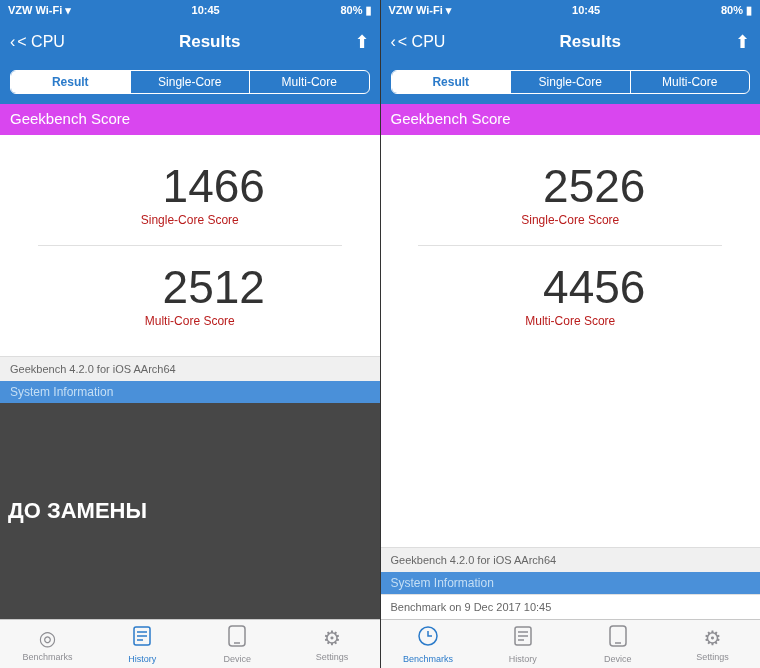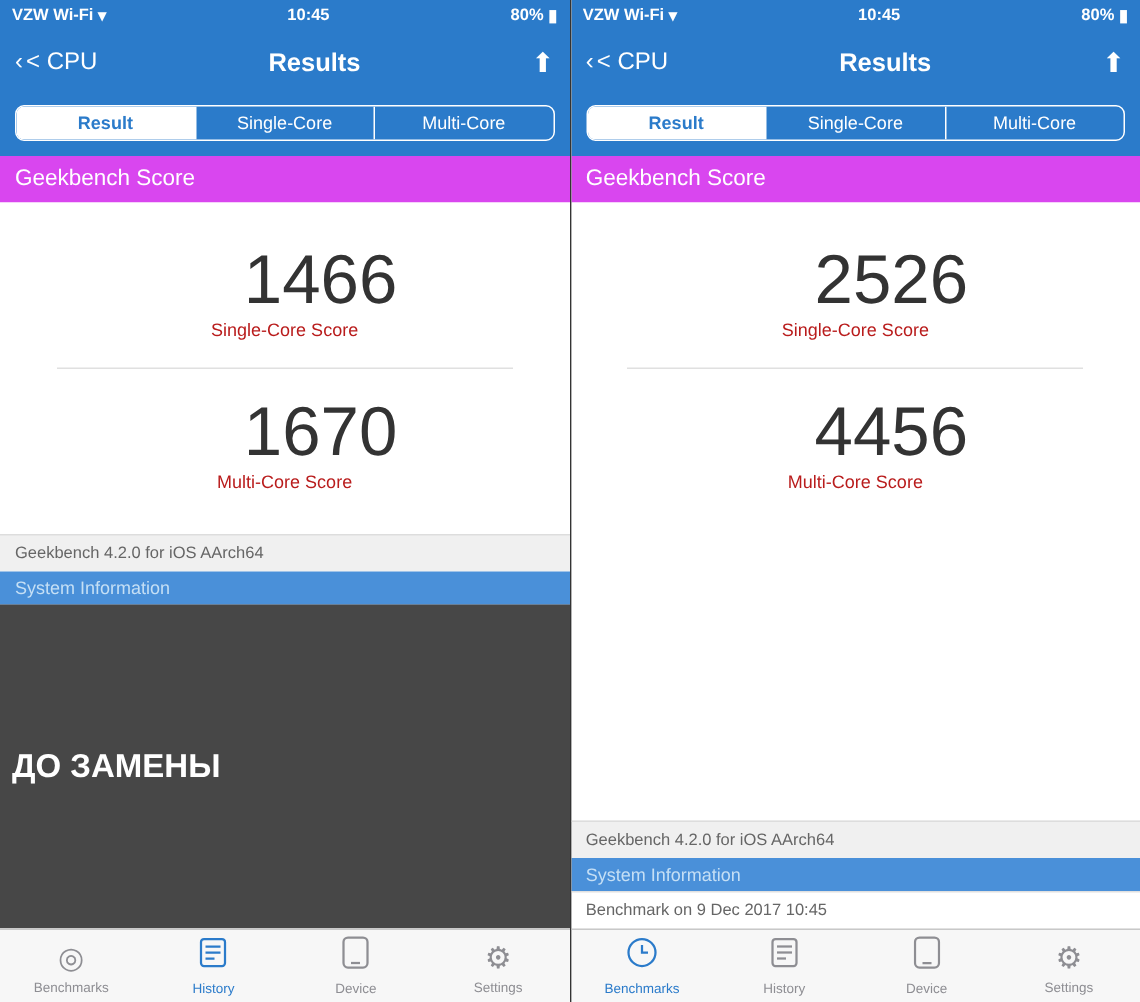--- a/index.html
+++ b/index.html
@@ -258,21 +258,21 @@
 
     <div class="section-header">Geekbench Score</div>
 
     <div class="scores-area">
       <div class="score-block">
         <div class="score-number">1466</div>
         <div class="score-label">Single-Core Score</div>
       </div>
       <hr class="score-divider">
       <div class="score-block">
-        <div class="score-number">1670</div>
+        <div class="score-number">2512</div>
         <div class="score-label">Multi-Core Score</div>
       </div>
     </div>
 
     <div class="info-row">Geekbench 4.2.0 for iOS AArch64</div>
 
     <div class="sys-info-header">System Information</div>
 
     <div class="banner-half">
       <span>ДО ЗАМЕНЫ</span>

